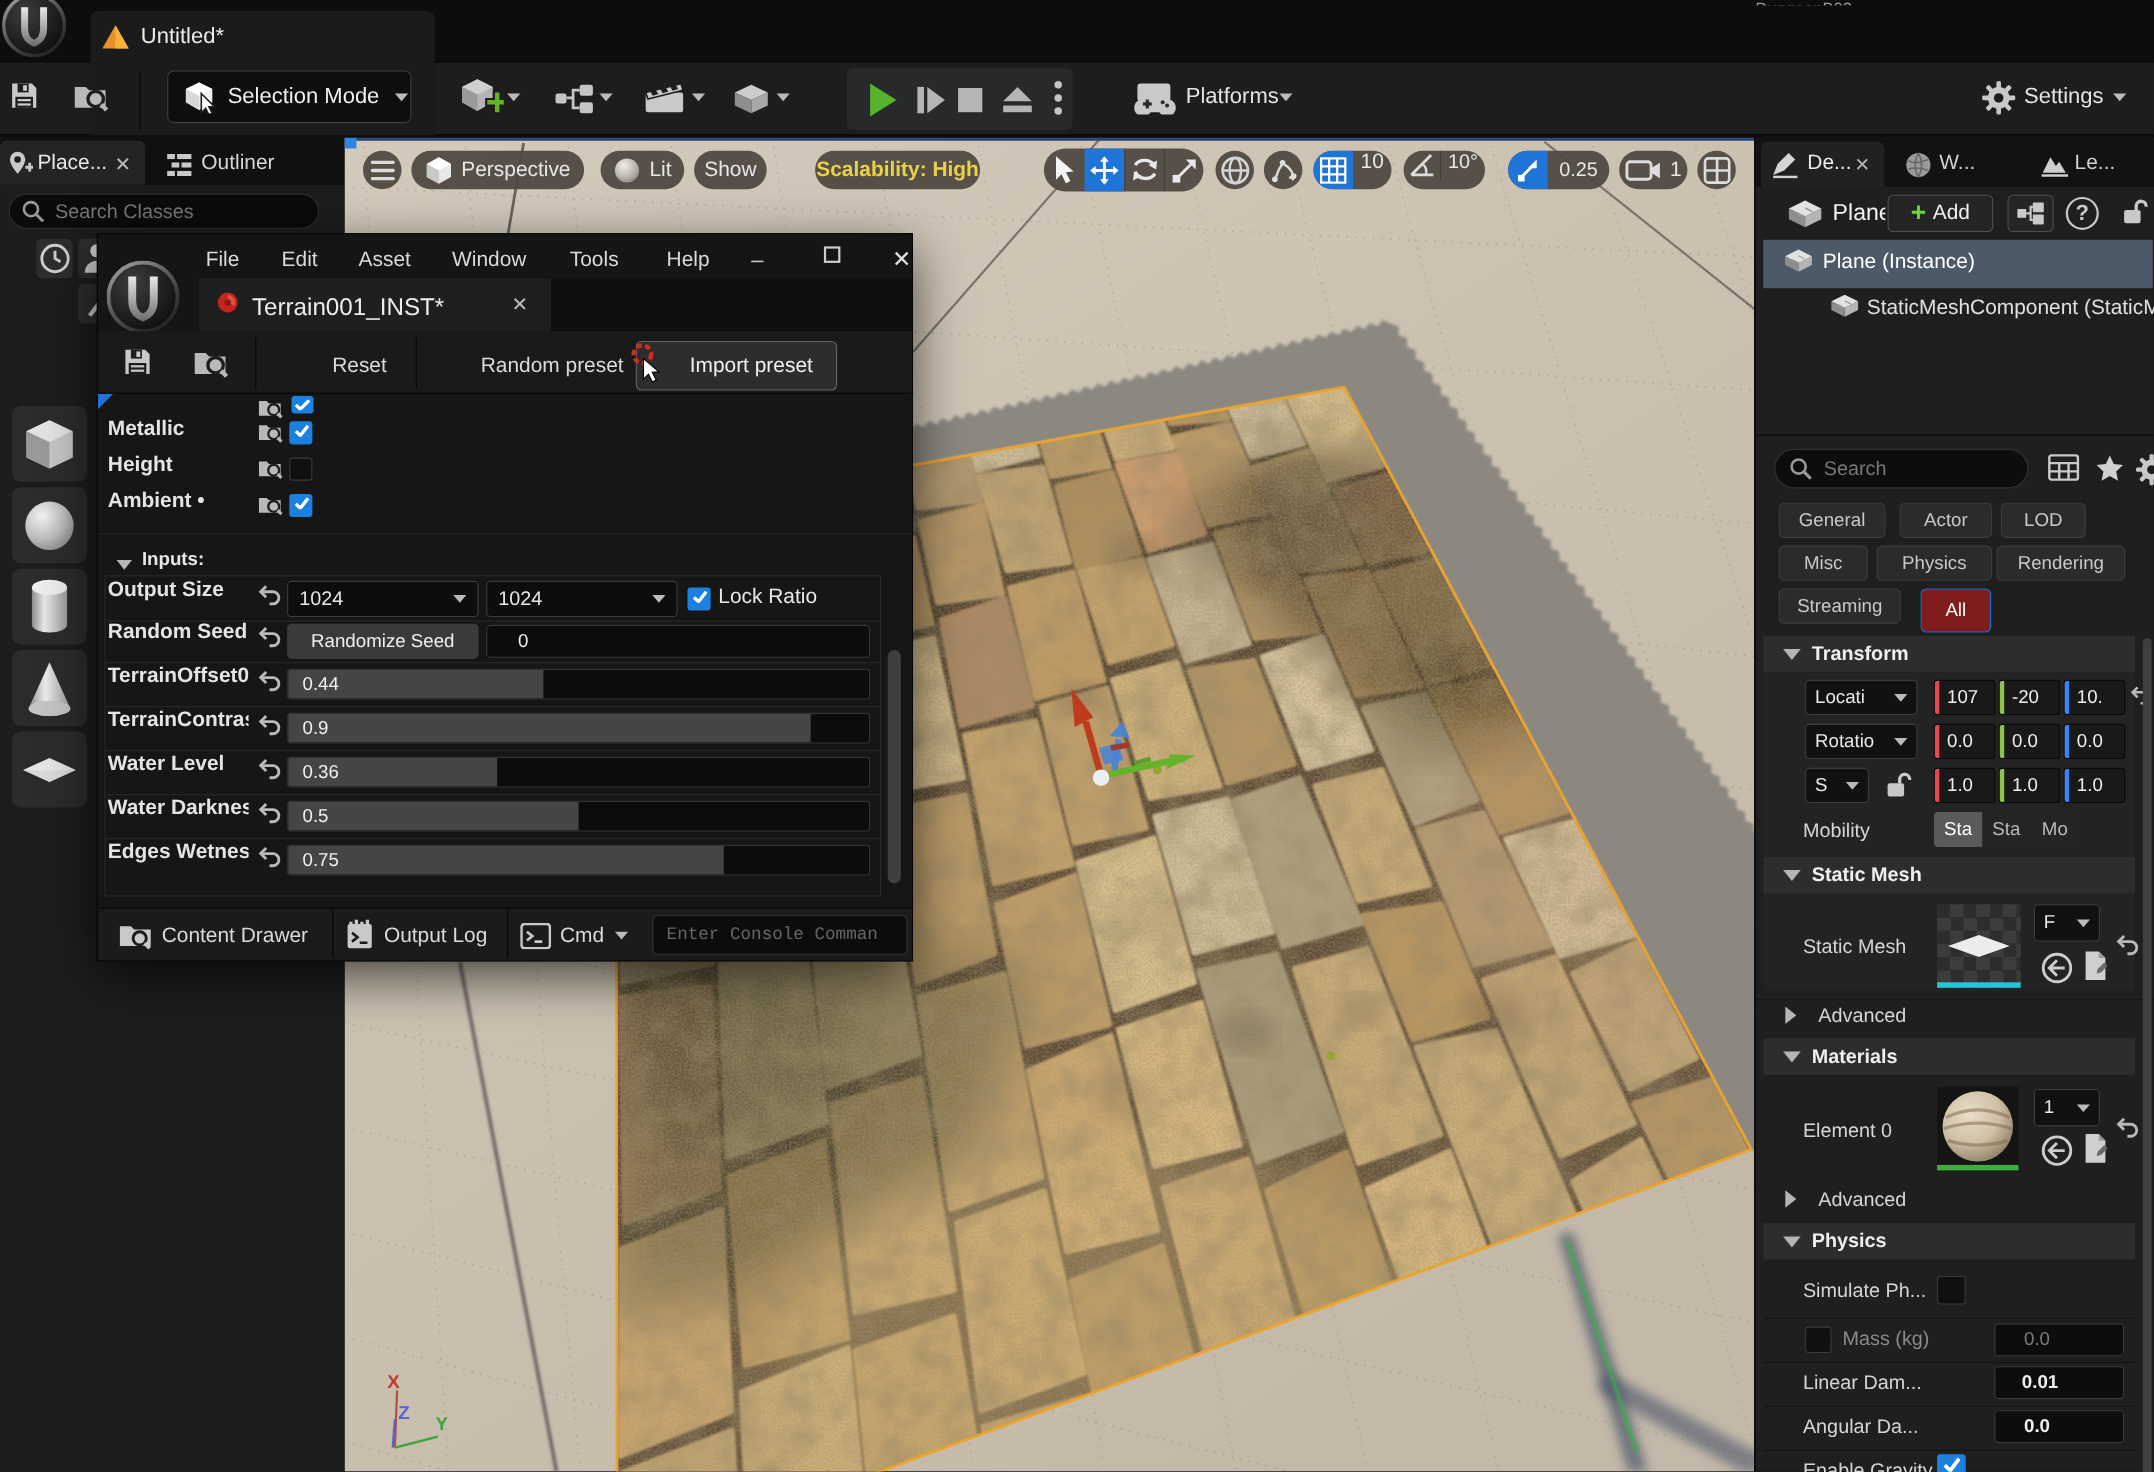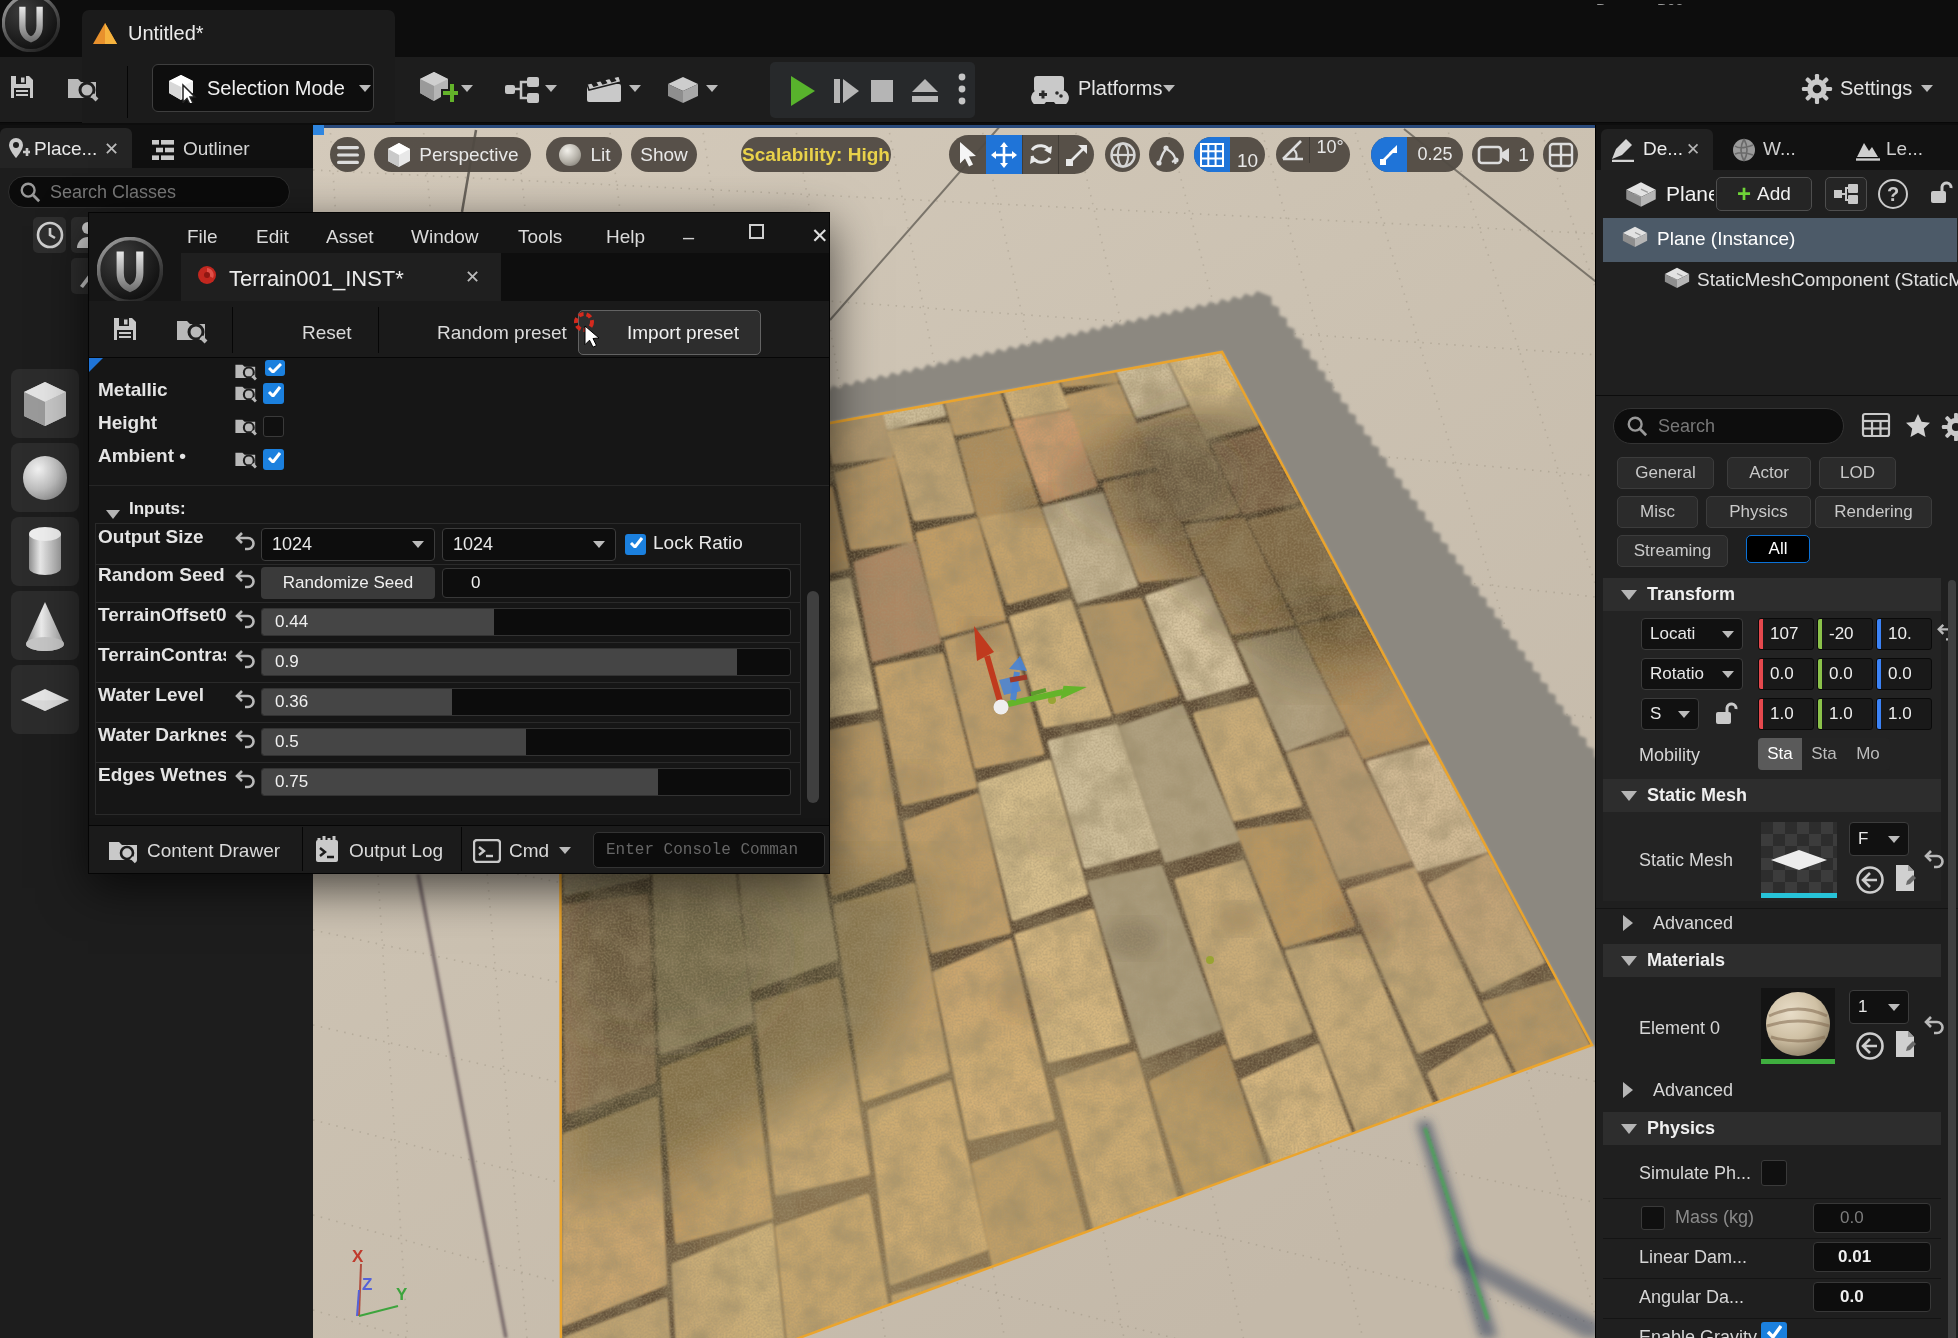--- a/index.html
+++ b/index.html
@@ -559,21 +559,21 @@
       </svg>
     </div>
  <div class="pill" style="left:836px;top:137px;width:35px">
       <svg class="ico" width="28" height="28" viewBox="0 0 28 28" style="">
         <circle cx="6" cy="22" r="2.6" fill="#ddd"></circle>
         <circle cx="13" cy="7" r="2.6" fill="#ddd"></circle>
         <circle cx="23" cy="19" r="2.6" fill="#ddd"></circle>
         <path d="M7 20 C9 14 10.5 10.5 12.5 9 M14.5 8.5 C18 10.5 21 14 22 17 M19 21 l3-1.5 0.5 3.5" stroke="#ddd" stroke-width="2.2" fill="none"></path>
       </svg>
     </div>
- <div class="abs" style="left:881px;top:137px;width:71px;height:35px;border-radius:18px;background:rgba(80,74,66,0.95);overflow:hidden;display:flex;align-items:flex-end">
+ <div class="abs" style="left:881px;top:137px;width:71px;height:35px;border-radius:18px;background:rgba(80,74,66,0.95);overflow:hidden;display:flex;align-items:flex-start">
    <div style="width:36px;height:35px;background:#1f74d8;display:flex;align-items:center;justify-content:center">
         <svg class="ico" width="26" height="26" viewBox="0 0 26 26" style="">
           <g stroke="#fff" stroke-width="2">
             <rect x="2" y="2" width="22" height="22" fill="none"></rect>
             <line x1="9.3" y1="2" x2="9.3" y2="24"></line>
             <line x1="16.6" y1="2" x2="16.6" y2="24"></line>
             <line x1="2" y1="9.3" x2="24" y2="9.3"></line>
             <line x1="2" y1="16.6" x2="24" y2="16.6"></line>
           </g>
         </svg>
@@ -960,21 +960,21 @@
           <circle r="4.6" fill="#1d1d1d"></circle>
         </g>
       </svg></div>
  <div class="chip" style="left:21px;top:332px;width:97px;height:32px">General</div>
  <div class="chip" style="left:131px;top:332px;width:84px;height:32px">Actor</div>
  <div class="chip" style="left:223px;top:332px;width:77px;height:32px">LOD</div>
  <div class="chip" style="left:21px;top:371px;width:81px;height:32px">Misc</div>
  <div class="chip" style="left:110px;top:371px;width:105px;height:32px">Physics</div>
  <div class="chip" style="left:219px;top:371px;width:117px;height:32px">Rendering</div>
  <div class="chip" style="left:21px;top:410px;width:111px;height:32px">Streaming</div>
- <div class="chip" style="left:150px;top:410px;width:64px;height:28px;background:#000000;border-color:#0b72d8;color:#fff">All</div>
+ <div class="chip" style="left:150px;top:410px;width:64px;height:40px;background:#7f1d1d;border-color:#0b72d8;color:#fff">All</div>
 
  <div class="sechead" style="left:7px;top:453px;width:338px"><span class="tri-d"></span>Transform</div>
  <div class="abs" style="left:7px;top:486px;width:338px;height:290px;background:#232323"></div>
  <div class="abs" style="left:45px;top:493px;width:102px;height:32px;background:#111;border:1px solid #3c3c3c;border-radius:4px;display:flex;align-items:center;justify-content:space-between;padding:0 8px">
       <span style="font-size:17px;color:#e8e8e8;overflow:hidden;width:62px">Locati</span>
       <span class="chev"></span>
     </div>
  <div class="vbox" style="left:162px;top:493px;width:56px;height:32px">
       <span class="vbar" style="background:#e5484d"></span>
       <span style="overflow:hidden;white-space:nowrap">107</span>

